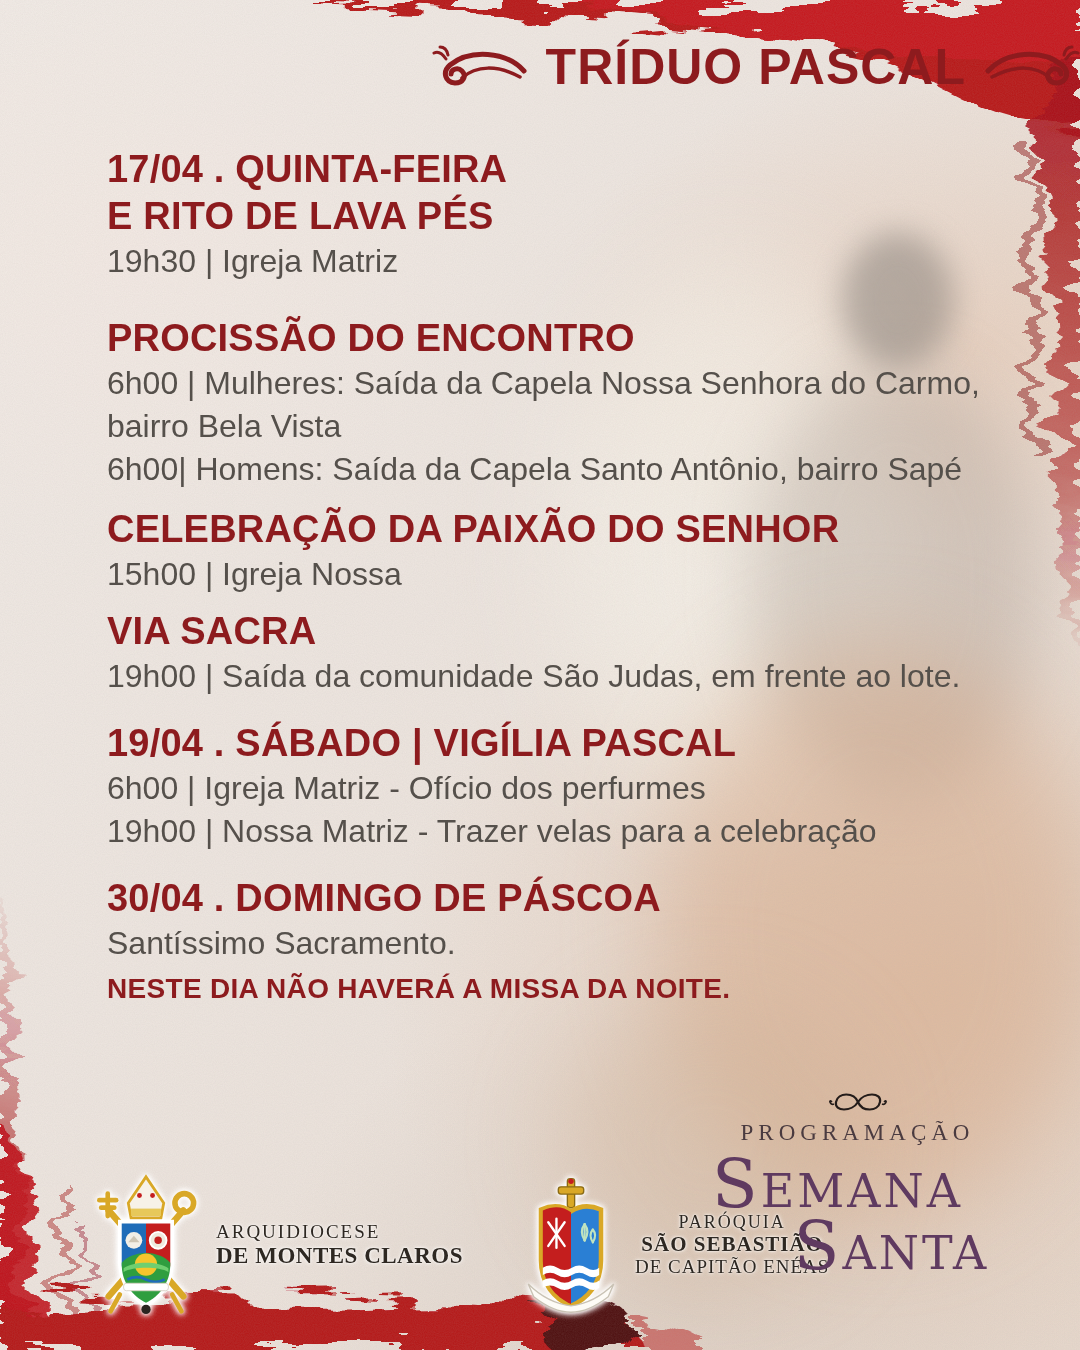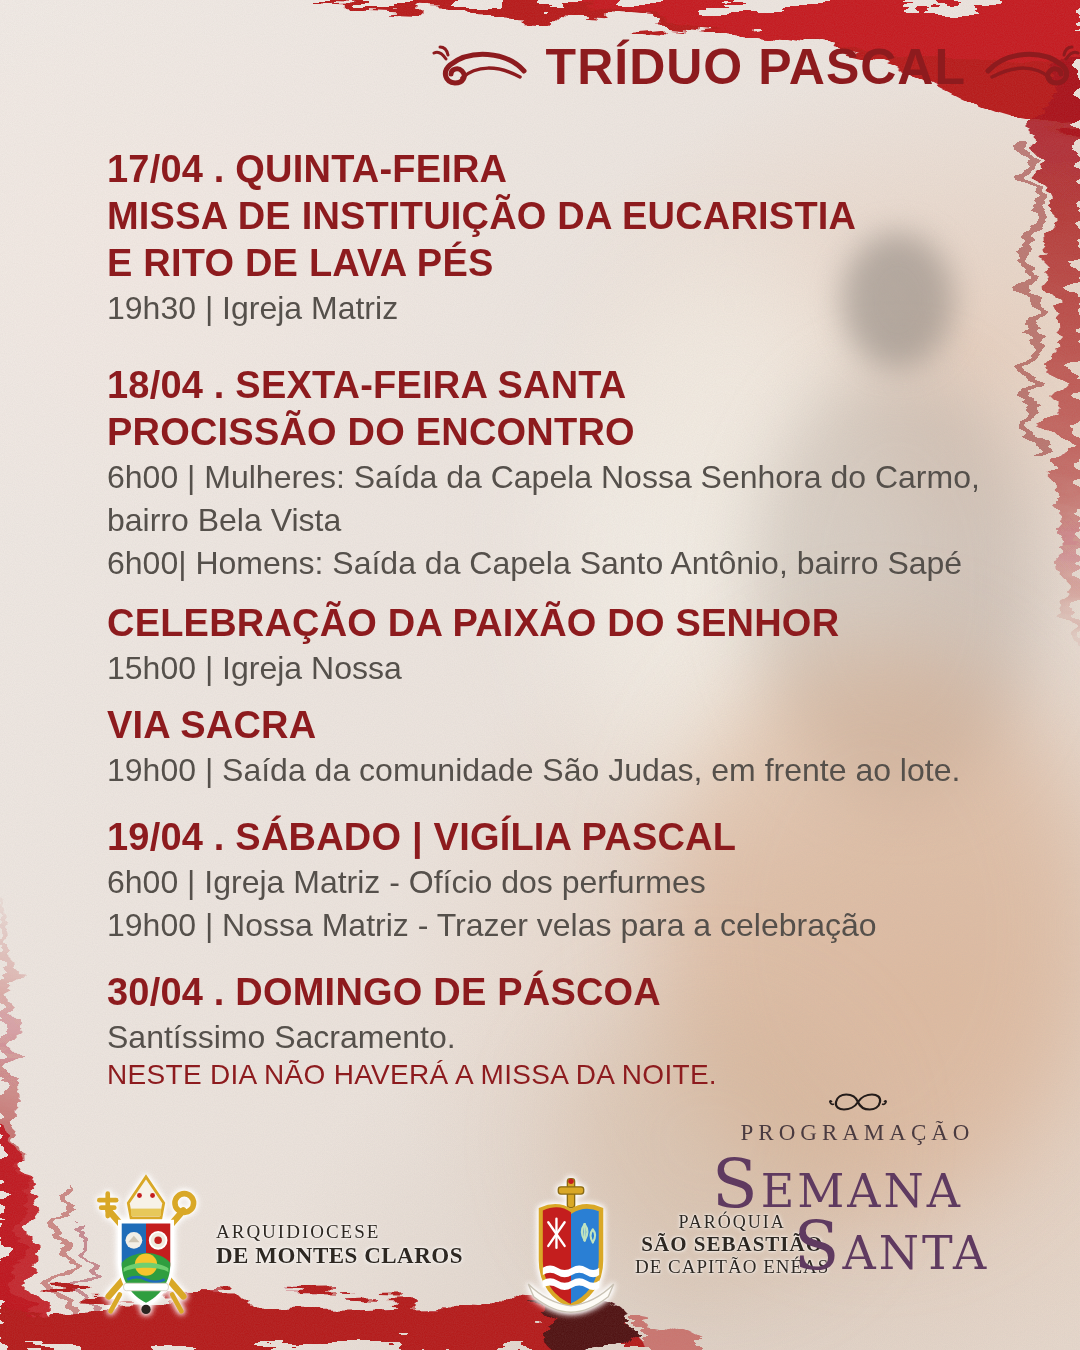--- a/index.html
+++ b/index.html
@@ -31,21 +31,21 @@
 
   .events{position:absolute;top:146px;left:107px;width:880px;}
   .event .hl{font-size:38px;font-weight:700;line-height:47px;letter-spacing:.2px;color:#8d1b1e;}
   .event .dl{font-size:32px;line-height:43px;color:#55504b;}
   .event .dl:first-of-type{margin-top:4px;}
   .ev1{margin-bottom:32px;}
   .ev2{margin-bottom:15px;}
   .ev3{margin-bottom:12px;}
   .ev4{margin-bottom:22px;}
   .ev5{margin-bottom:22px;}
-  .note{font-size:28px;font-weight:400;letter-spacing:.3px;color:#8d1b1e;}
+  .note{font-size:28px;font-weight:700;letter-spacing:.3px;color:#8d1b1e;margin-top:8px;}
 
   .logos{position:absolute;left:90px;bottom:34px;display:flex;align-items:center;gap:58px;z-index:5;}
   .logo{display:flex;align-items:center;gap:14px;}
   .crest{filter:drop-shadow(0 0 3px #fff) drop-shadow(0 0 2px #fff);}
   .caption{font-family:"Liberation Serif",serif;color:#2e2822;text-shadow:0 0 4px rgba(255,255,255,.95),0 0 2px #fff;line-height:1.15;}
   .cap-sm{font-size:19px;letter-spacing:2px;}
   .cap-bold{font-size:23px;font-weight:700;letter-spacing:.5px;}
   .cap-sm2{font-size:18px;letter-spacing:2px;}
   .cap-bold2{font-size:21px;font-weight:700;letter-spacing:1px;}
   .cap-md2{font-size:19px;letter-spacing:1px;}
@@ -131,27 +131,25 @@
           <path d="M14,14 C10,8 6,6 2,8" stroke-width="3"></path>
           <path d="M16,10 C15,5 12,2 8,2" stroke-width="3"></path>
         </g>
       </svg>
     </div>
 
     <div class="events">
 
       <div class="event ev1">
         <div class="hl">17/04 . QUINTA-FEIRA</div>
-        <div class="hl">MISSA DE INSTITUIÇÃO DA EUCARISTIA</div>
         <div class="hl">E RITO DE LAVA PÉS</div>
         <div class="dl">19h30 | Igreja Matriz</div>
       </div>
 
       <div class="event ev2">
-        <div class="hl">18/04 . SEXTA-FEIRA SANTA</div>
         <div class="hl">PROCISSÃO DO ENCONTRO</div>
         <div class="dl">6h00 | Mulheres: Saída da Capela Nossa Senhora do Carmo,</div>
         <div class="dl">bairro Bela Vista</div>
         <div class="dl">6h00| Homens: Saída da Capela Santo Antônio, bairro Sapé</div>
       </div>
 
       <div class="event ev3">
         <div class="hl">CELEBRAÇÃO DA PAIXÃO DO SENHOR</div>
         <div class="dl">15h00 | Igreja Nossa</div>
       </div>

